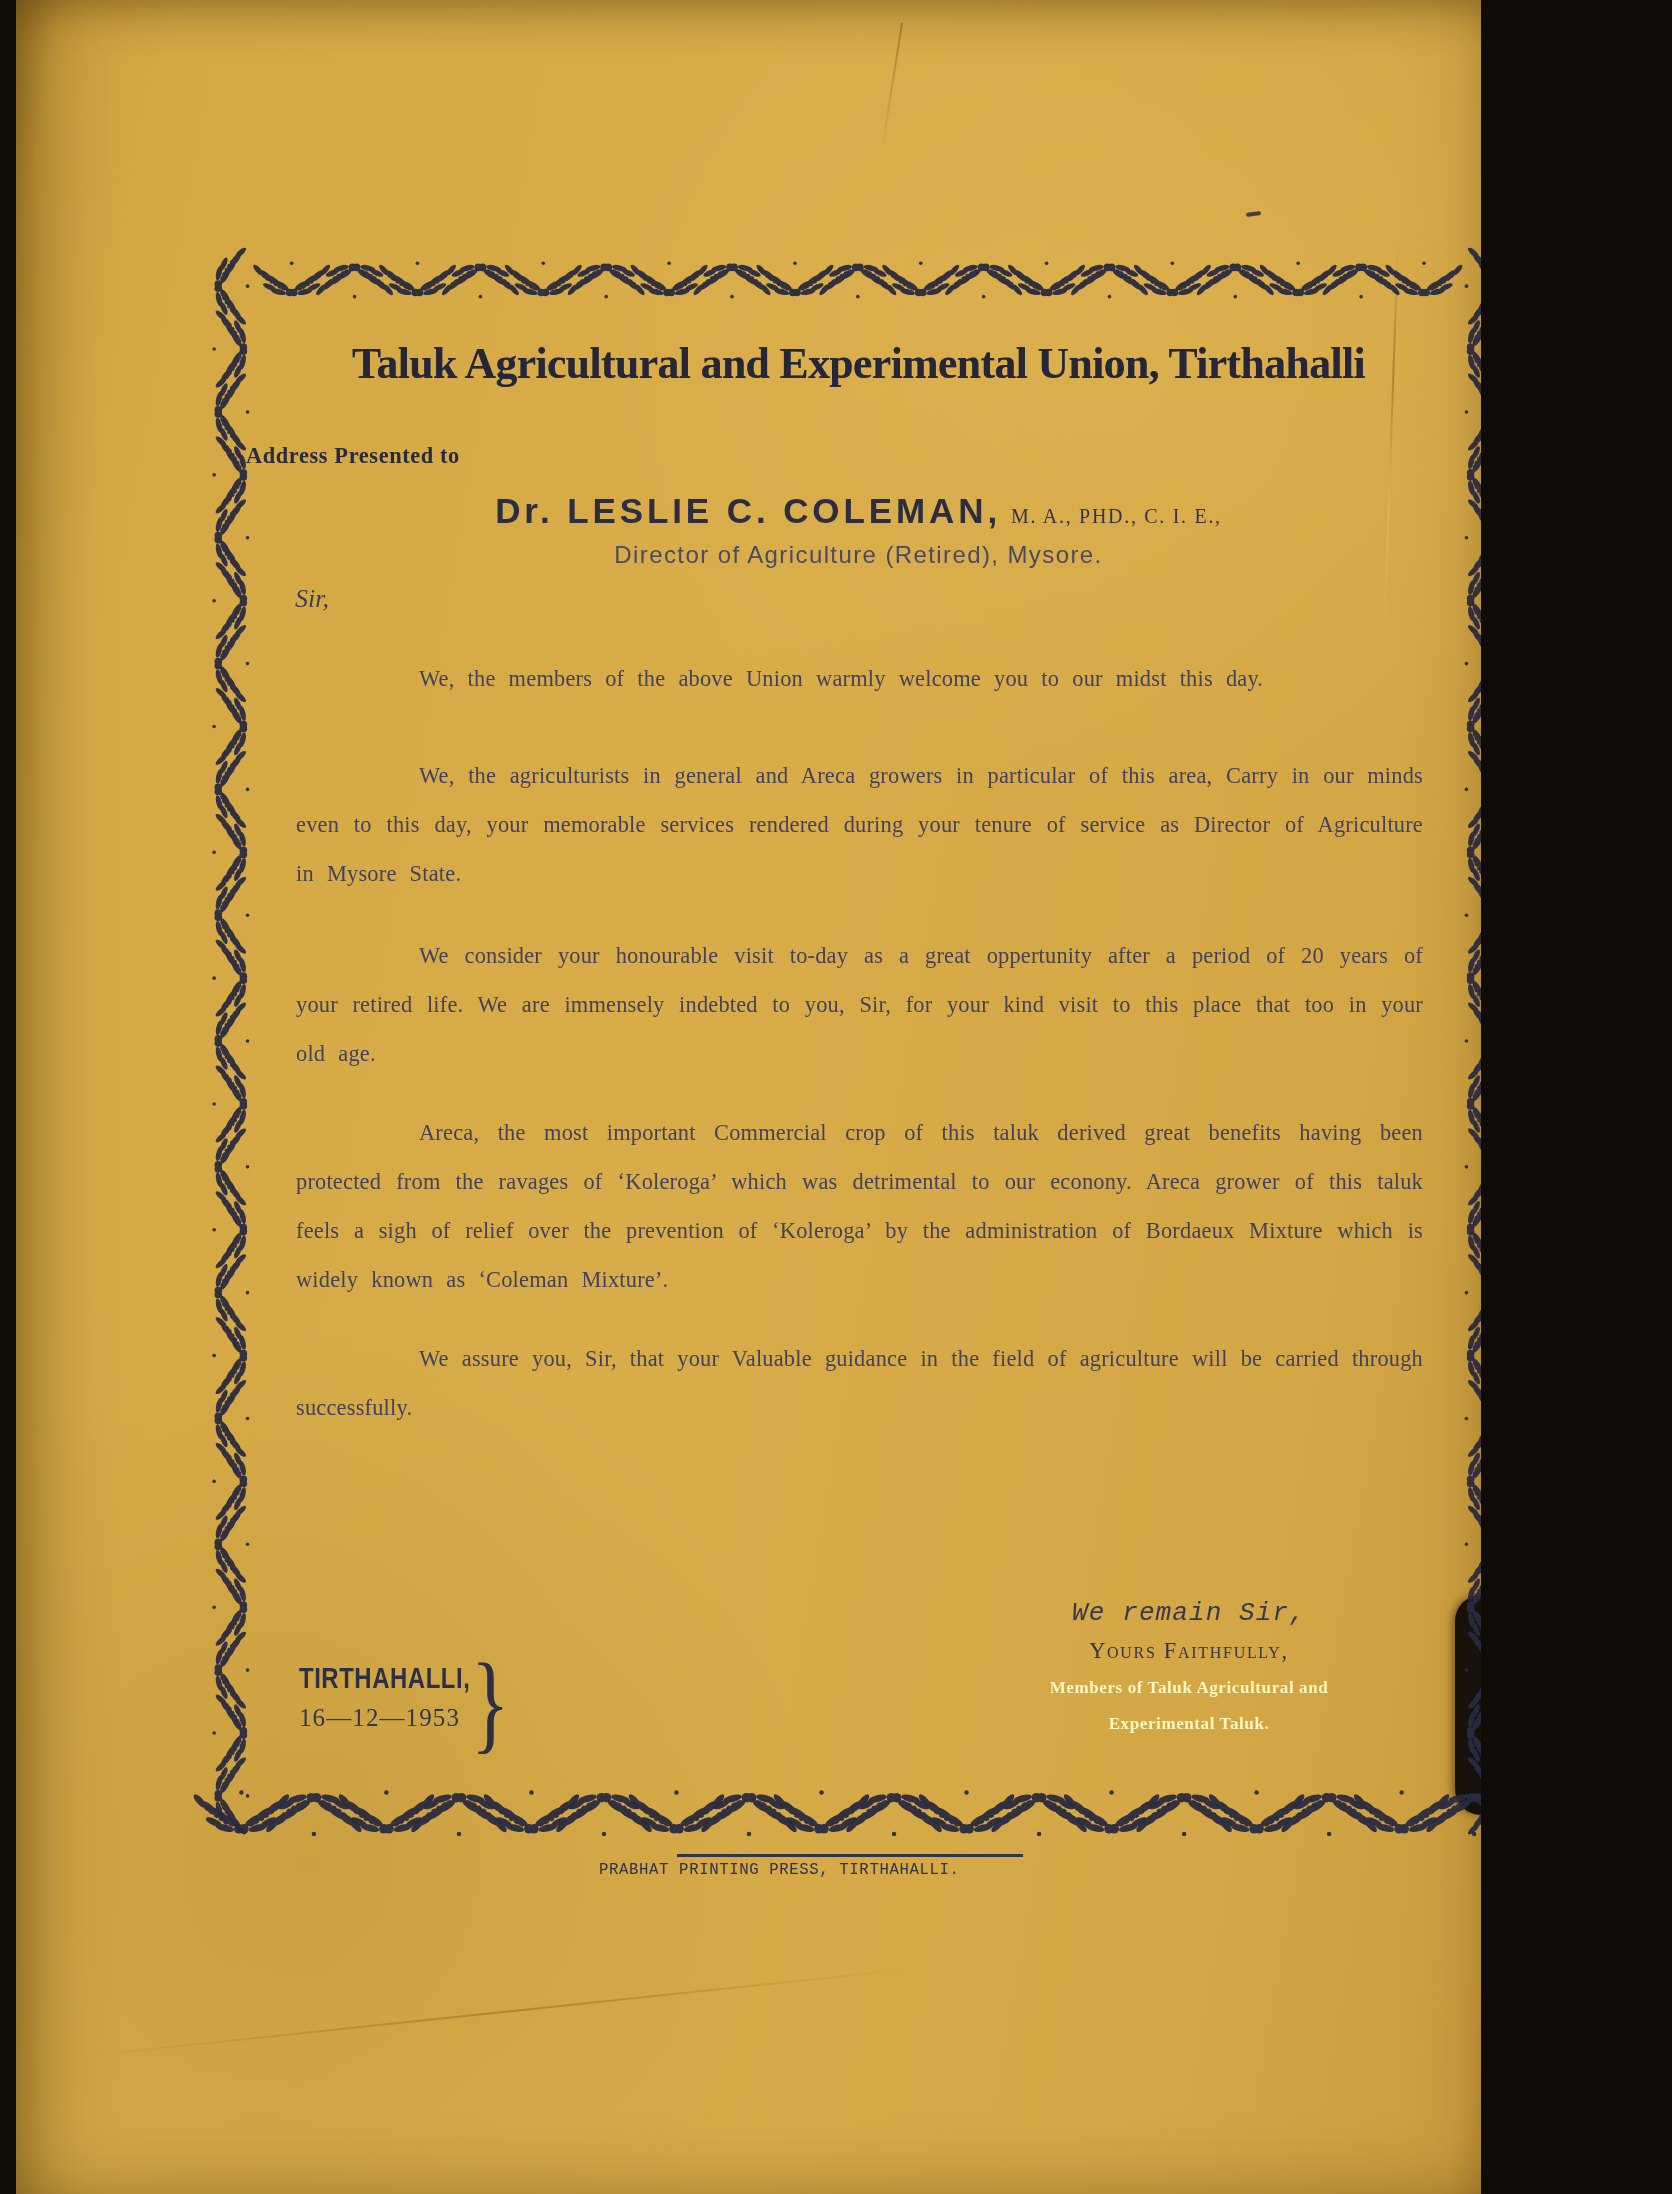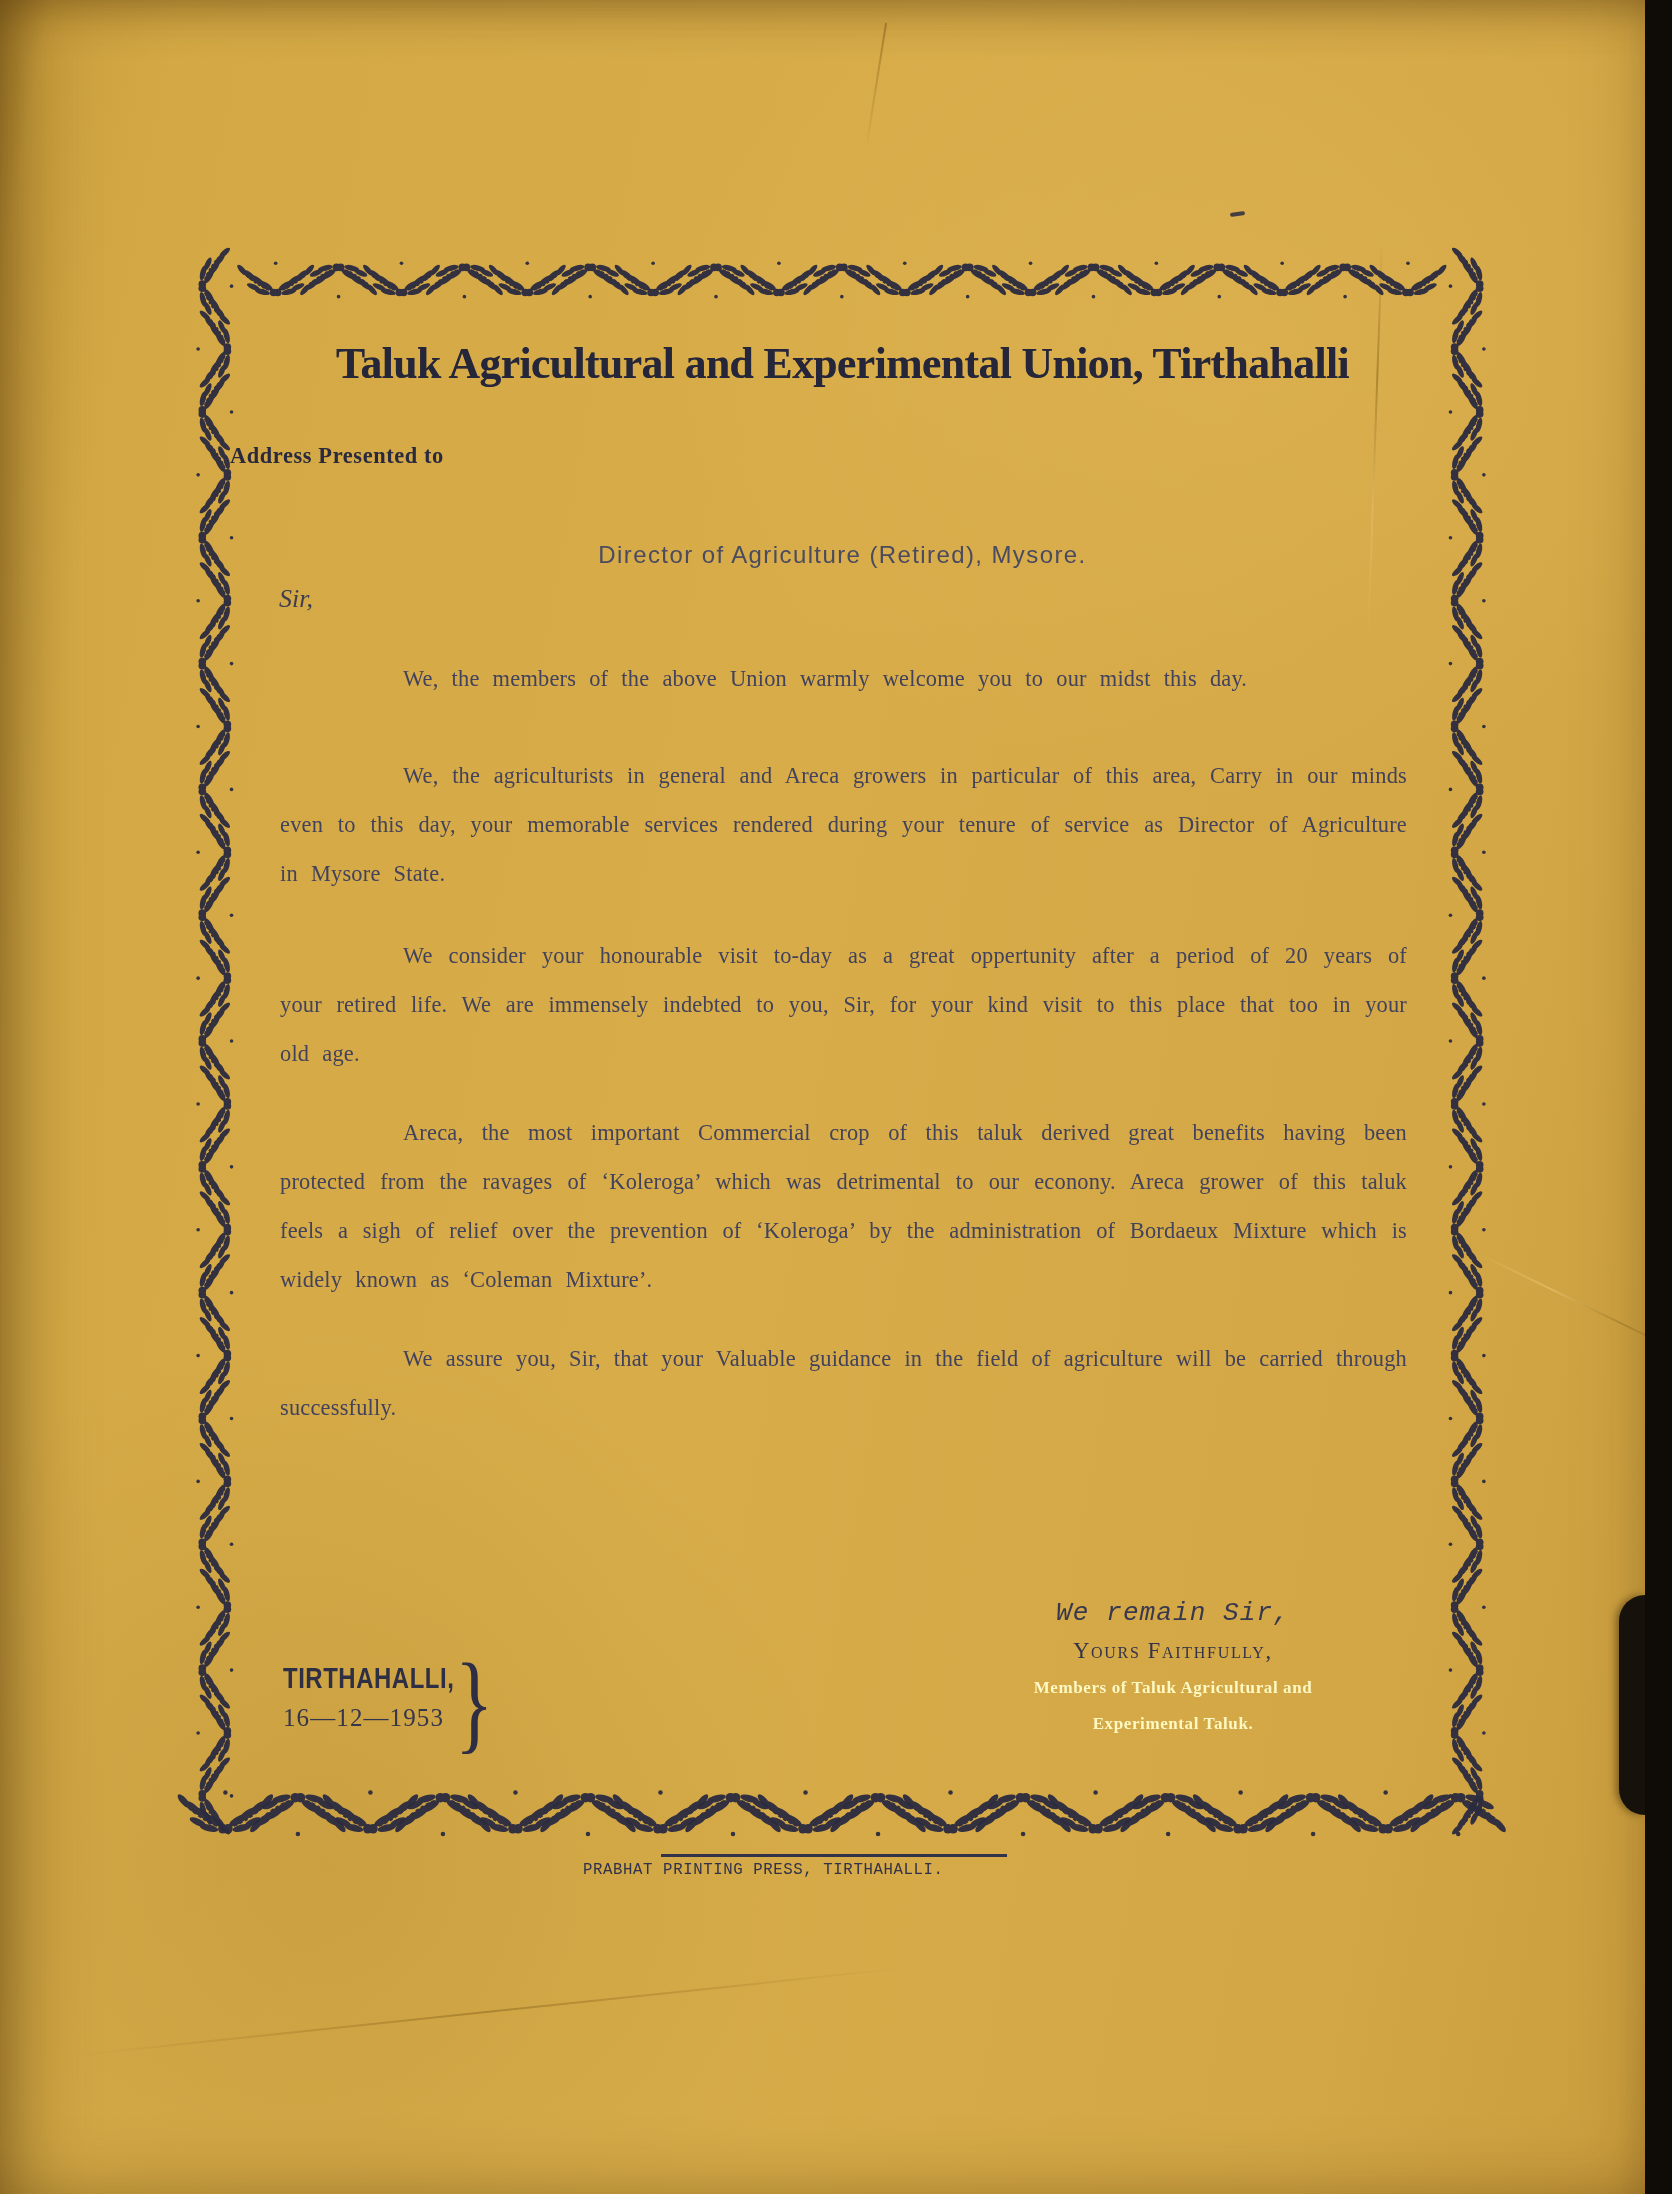--- a/index.html
+++ b/index.html
@@ -1,17 +1,17 @@
 <!DOCTYPE html>
 <html style="font-size:9px"><head>
 <meta charset="utf-8">
 <style>
   html,body{margin:0;padding:0;background:#0f0c07;}
-  .stage{position:relative;width:1645px;height:2194px;overflow:hidden;
-         font-family:"Liberation Serif",serif;}
+  .stage{position:relative;width:1465px;height:2194px;overflow:hidden;
+         font-family:"Liberation Serif",serif;margin-left:16px;}
   .paper{position:absolute;inset:0;
     background:
       radial-gradient(952px 728px at 76% 16%, rgba(235,190,95,.28) 0%, rgba(235,190,95,0) 62%),
       radial-gradient(840px 896px at 20% 85%, rgba(150,110,35,.18) 0%, rgba(150,110,35,0) 60%),
       linear-gradient(100deg,#af8730 0%,#cb9f3d 2.5%,#d4a945 9%,#d7ac49 45%,#d3a745 82%,#cb9e3e 98%,#c3963a 100%);
     box-shadow: inset 50px 0 78px -39px rgba(70,45,8,.55),
                 inset 0 34px 50px -31px rgba(70,45,8,.45),
                 inset -28px -28px 84px -45px rgba(70,45,8,.35);}
   .crease{position:absolute;pointer-events:none;}
   .c1{left:1374px;top:241px;width:2.2px;height:403px;transform:rotate(2deg);
@@ -184,20 +184,24 @@
       <use href="#leaf-unit" transform="translate(47,2205) rotate(-90) scale(1.25,-1.25)" opacity="0.95"></use>
       <use href="#leaf-unit" transform="translate(47,2318) rotate(-90) scale(1.25,1.25)" opacity="0.95"></use>
       <use href="#leaf-unit" transform="translate(47,2431) rotate(-90) scale(1.25,-1.25)" opacity="0.95"></use>
       <use href="#leaf-unit" transform="translate(47,2544) rotate(-90) scale(1.25,1.25)" opacity="0.95"></use>
       <use href="#leaf-unit" transform="translate(47,2657) rotate(-90) scale(1.25,-1.25)" opacity="0.95"></use>
       <use href="#leaf-unit" transform="translate(47,2770) rotate(-90) scale(1.25,1.25)" opacity="0.95"></use>
     </svg>
 
   <div class="doc-title">Taluk Agricultural and Experimental Union, Tirthahalli</div>
   <div class="addr-line">Address Presented to</div>
+  <div class="name-row">
+    <span class="name-main">Dr. LESLIE C. COLEMAN,</span>
+    <span class="name-honors">M. A., PHD., C. I. E.,</span>
+  </div>
   <div class="name-sub">Director of Agriculture (Retired), Mysore.</div>
 
   <div class="salutation">Sir,</div>
   <p class="para p1">We, the members of the above Union warmly welcome you to our midst this day.</p>
   <p class="para p2">We, the agriculturists in general and Areca growers in particular of this area, Carry in our minds even to this day, your memorable services rendered during your tenure of service as Director of Agriculture in Mysore State.</p>
   <p class="para p3">We consider your honourable visit to-day as a great oppertunity after a period of 20 years of your retired life. We are immensely indebted to you, Sir, for your kind visit to this place that too in your old age.</p>
   <p class="para p4">Areca, the most important Commercial crop of this taluk derived great benefits having been protected from the ravages of ‘Koleroga’ which was detrimental to our econony. Areca grower of this taluk feels a sigh of relief over the prevention of ‘Koleroga’ by the administration of Bordaeux Mixture which is widely known as ‘Coleman Mixture’.</p>
   <p class="para p5">We assure you, Sir, that your Valuable guidance in the field of agriculture will be carried through successfully.</p>
 
   <div class="sig-right sig-script">We remain Sir,</div>

